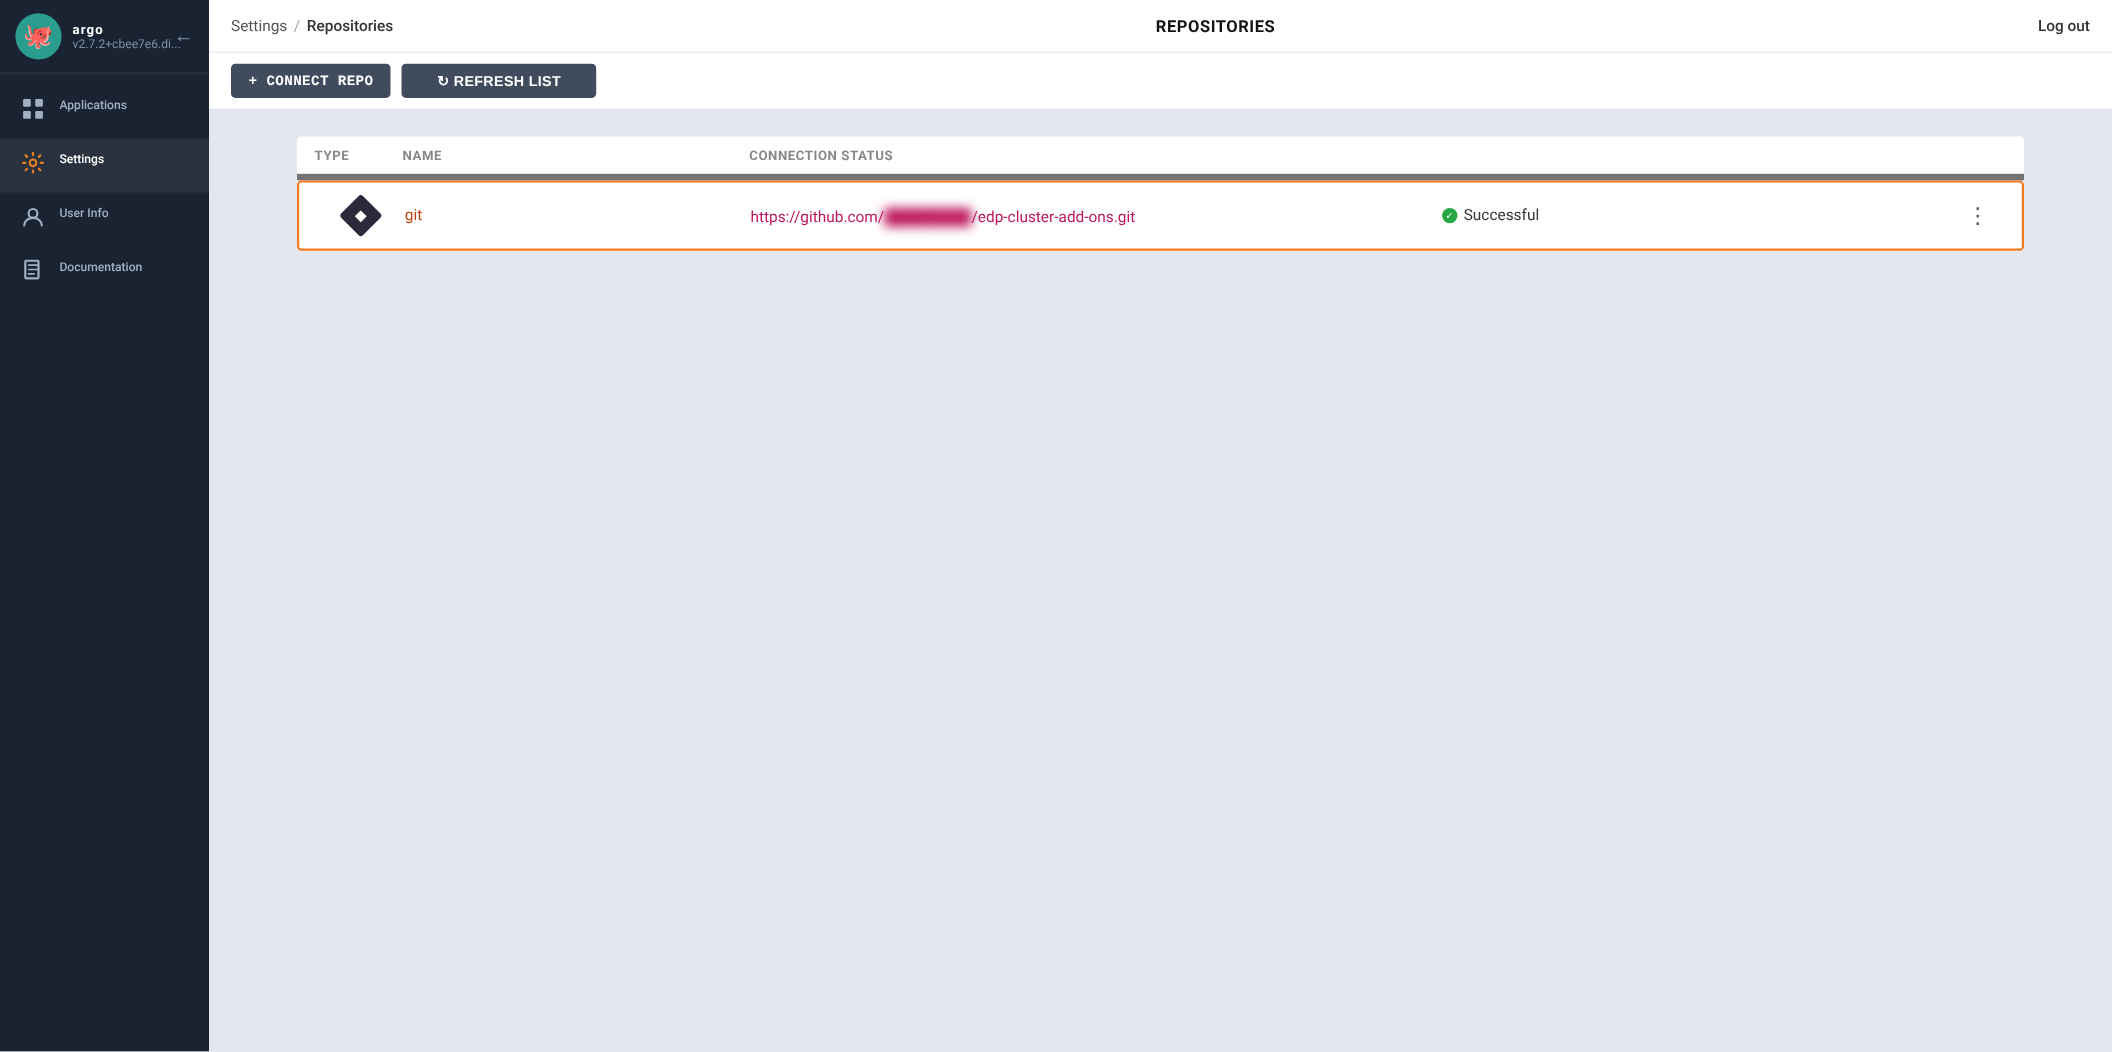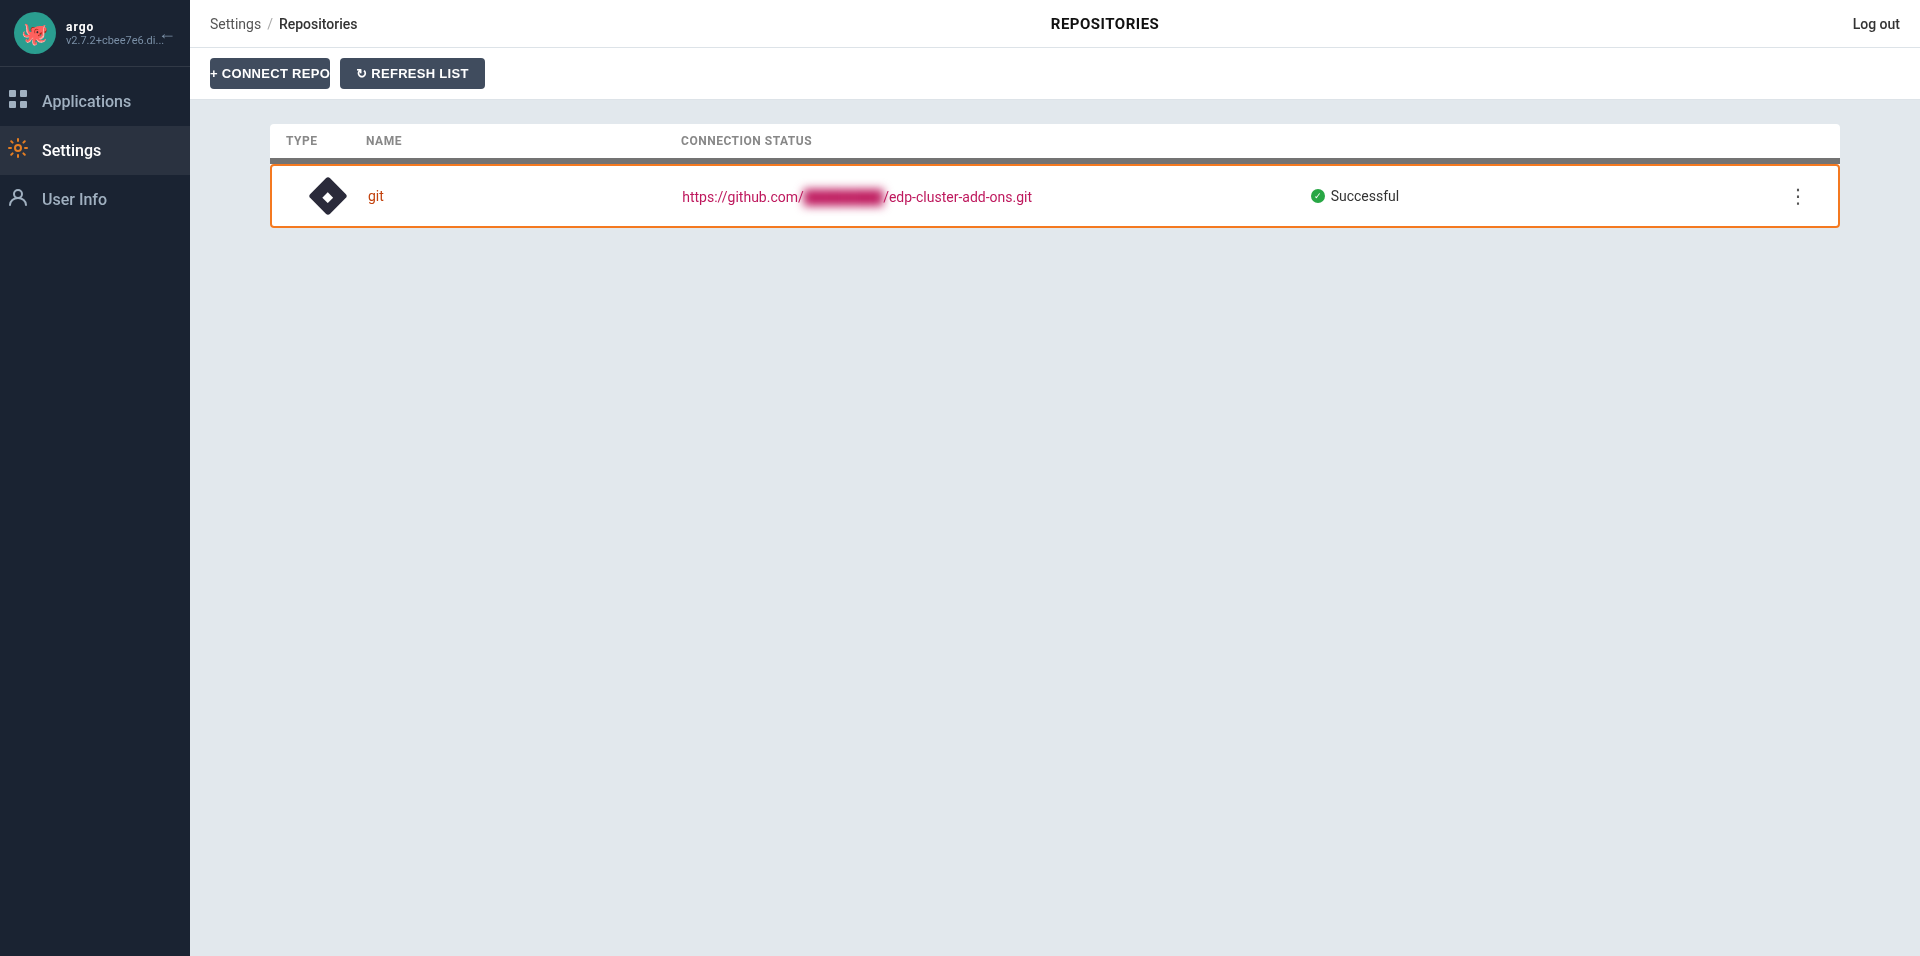--- a/index.html
+++ b/index.html
@@ -40,26 +40,25 @@
       right: 14px;
       top: 50%;
       transform: translateY(-50%);
       color: #7a8fa6;
       font-size: 18px;
       cursor: pointer;
     }
     .sidebar-nav { display: flex; flex-direction: column; padding: 10px 0; flex: 1; }
     .nav-item {
       display: flex;
-      align-items: center;
       gap: 12px;
-      padding: 12px 6px;
+      padding: 12px 18px;
       color: #a0b0c0;
       cursor: pointer;
-      font-size: 16px;
+      font-size: 11px;
       font-weight: 500;
       transition: background 0.15s;
       text-decoration: none;
     }
     .nav-item.active { color: #fff; background: rgba(255,255,255,0.07); }
     .nav-item .nav-icon { font-size: 20px; width: 24px; text-align: center; }
 
     
     .main {
       flex: 1;
@@ -98,35 +97,36 @@
       align-items: center;
       padding: 10px 20px;
       gap: 10px;
       border-bottom: 1px solid #dde3e8;
     }
     .btn-primary {
       background: #404c5e;
       color: #fff;
       border: none;
       border-radius: 4px;
-      padding: 8px 0;
+      padding: 8px 16px;
       font-size: 13px;
       font-weight: 600;
       cursor: pointer;
       display: flex;
       align-items: center;
       gap: 6px;
       letter-spacing: 0.3px;
+      font-family: Liberation Mono, monospace;
     }
     .btn-secondary {
       background: #404c5e;
       color: #fff;
       border: none;
       border-radius: 4px;
-      padding: 8px 16px;
+      padding: 8px 32px;
       font-size: 13px;
       font-weight: 600;
       cursor: pointer;
       display: flex;
       align-items: center;
       gap: 6px;
       letter-spacing: 0.3px;
     }
 
     
@@ -265,20 +265,29 @@
     </a>
     <a class="nav-item">
       <span class="nav-icon">
         <svg width="20" height="20" viewBox="0 0 20 20" fill="none">
           <circle cx="10" cy="7" r="4" stroke="#a0b0c0" stroke-width="2"></circle>
           <path d="M2 18c0-4 3.58-7 8-7s8 3 8 7" stroke="#a0b0c0" stroke-width="2" stroke-linecap="round"></path>
         </svg>
       </span>
       <span>User Info</span>
     </a>
+    <a class="nav-item">
+      <span class="nav-icon">
+        <svg width="20" height="20" viewBox="0 0 20 20" fill="none">
+          <rect x="3" y="1" width="12" height="16" rx="1" stroke="#a0b0c0" stroke-width="2"></rect>
+          <path d="M6 5h8M6 9h8M6 13h5" stroke="#a0b0c0" stroke-width="1.5" stroke-linecap="round"></path>
+        </svg>
+      </span>
+      <span>Documentation</span>
+    </a>
   </nav>
 </aside>
 
 <main class="main">
 
   <header class="topbar">
     <div class="breadcrumb">
       <span>Settings</span>
       <span class="breadcrumb-sep">/</span>
       <span class="breadcrumb-current">Repositories</span>

